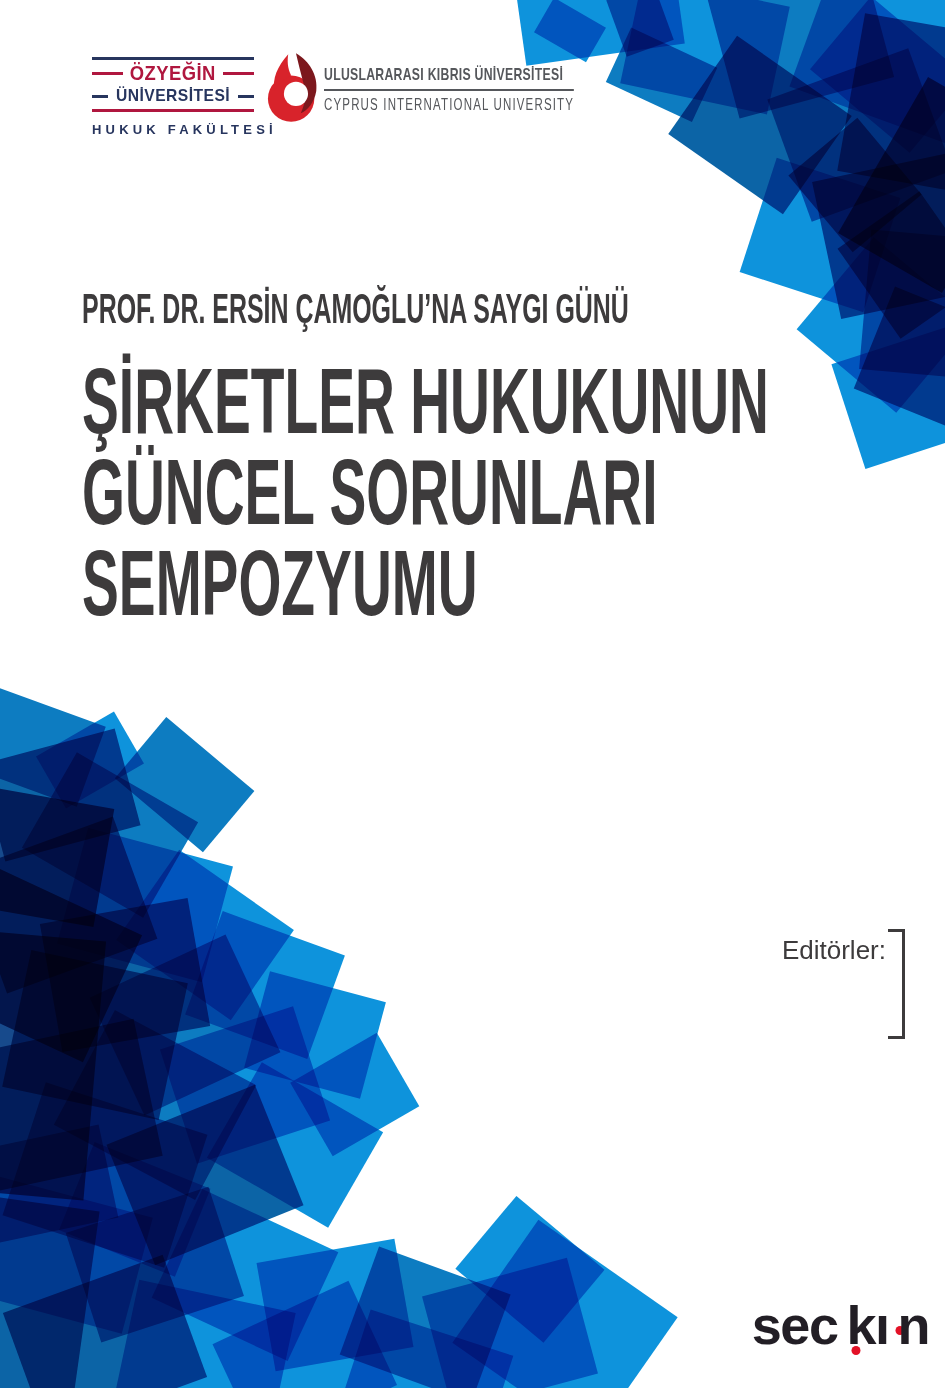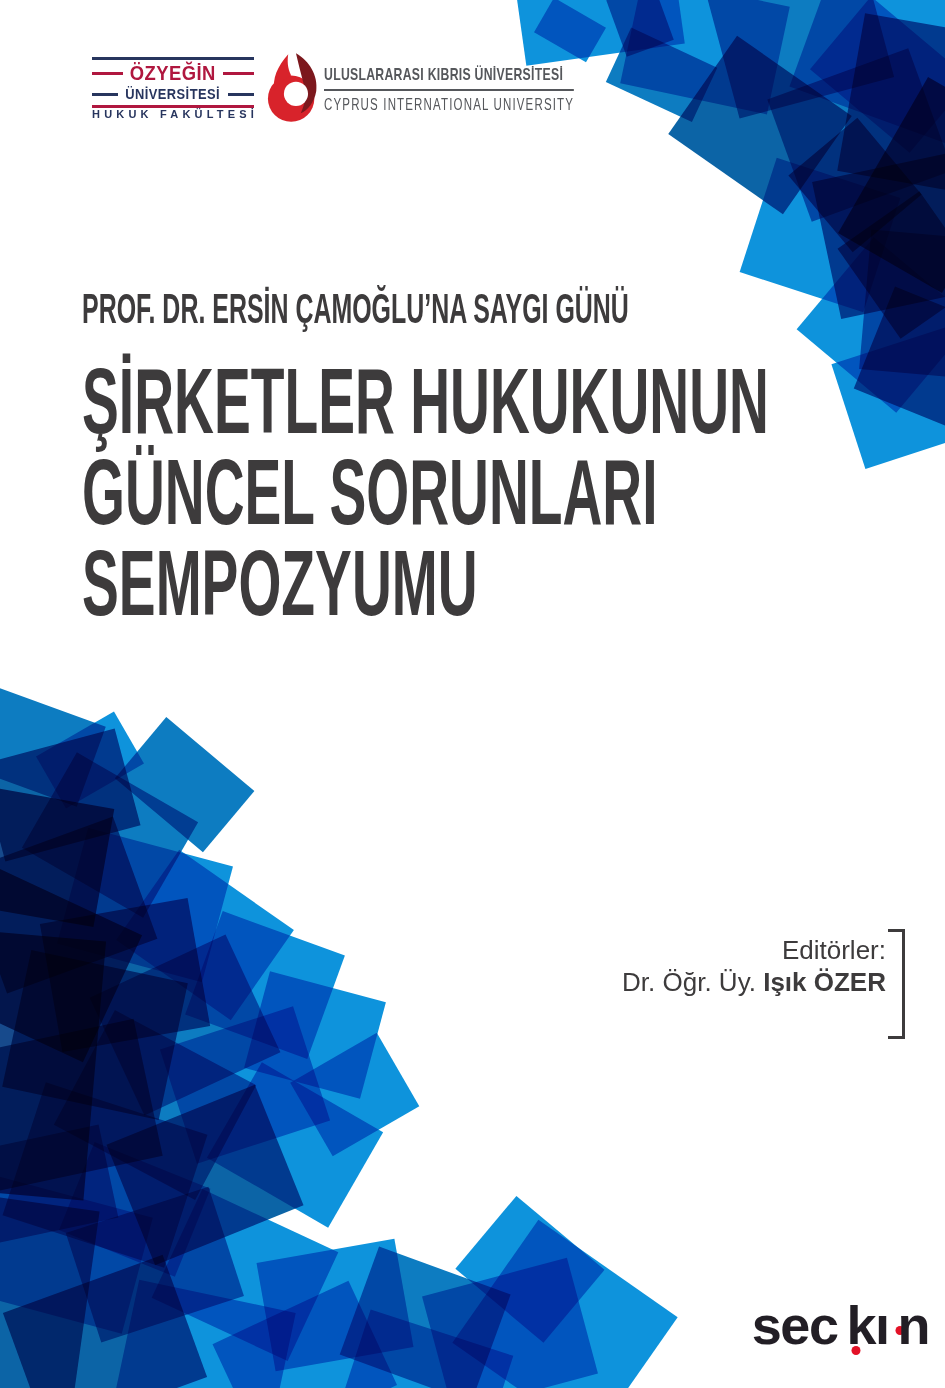--- a/index.html
+++ b/index.html
@@ -31,24 +31,24 @@
 
   
   .ozu{position:absolute;left:92px;top:57px;width:162px;color:var(--navy);}
   .ozu-rule{height:3px;width:100%;}
   .ozu-rule.navy{background:var(--navy);}
   .ozu-rule.red{background:var(--crimson);}
   .ozu-row{display:flex;align-items:center;width:100%;}
   .ozu-row .dash{flex:1;height:3px;}
   .ozu-row.red{color:var(--crimson);font-weight:bold;font-size:20px;letter-spacing:.5px;margin-top:2px;}
   .ozu-row.red .dash{background:var(--crimson);}
-  .ozu-row.navy{color:var(--navy);font-weight:bold;font-size:14px;letter-spacing:.5px;margin:1px 0 3px;}
+  .ozu-row.navy{color:var(--navy);font-weight:bold;font-size:17px;letter-spacing:.5px;margin:1px 0 3px;}
   .ozu-row.navy .dash{background:var(--navy);}
   .ozu-row span.txt{padding:0 3px;white-space:nowrap;transform:scaleX(.92);}
-  .ozu-faculty{font-size:11px;font-weight:bold;letter-spacing:4.2px;color:var(--navy);text-align:right;white-space:nowrap;}
+  .ozu-faculty{margin-top:10px;font-size:13px;font-weight:bold;letter-spacing:4.2px;color:var(--navy);text-align:right;white-space:nowrap;}
 
   
   .ciu{position:absolute;left:266px;top:50px;display:flex;align-items:center;}
   .ciu-flame{width:58px;height:78px;flex:0 0 auto;}
   .ciu-text{transform:scaleX(.72);transform-origin:0 50%;color:var(--ciu-gray);}
   .ciu-tr{font-size:17px;font-weight:bold;letter-spacing:.4px;white-space:nowrap;}
   .ciu-divider{height:2px;background:var(--ciu-gray);margin:4px 0 5px;}
   .ciu-en{font-size:16px;letter-spacing:1.6px;white-space:nowrap;}
 
   
@@ -181,23 +181,20 @@
     <div class="tribute">PROF. DR. ERSİN ÇAMOĞLU’NA SAYGI GÜNÜ</div>
     <h1 class="title">
       <span class="t-line">ŞİRKETLER HUKUKUNUN</span>
       <span class="t-line">GÜNCEL SORUNLARI</span>
       <span class="t-line">SEMPOZYUMU</span>
     </h1>
   </main>
 
   <aside class="editors">
     <div class="ed-label">Editörler:</div>
-    <div class="ed-entry">
-      <span>Dr. Öğr. Üy. </span><b>Işık ÖZER</b>
-    </div>
   </aside>
   <div class="ed-bracket"></div>
 
   <div class="seckin">
     <span>se</span><span class="c-wrap"><span>c</span><span class="pdot"></span></span><span>k</span><span class="i-wrap"><span>ı</span><span class="pdot"></span></span><span>n</span>
   </div>
 
 </div>
 
 </body></html>

